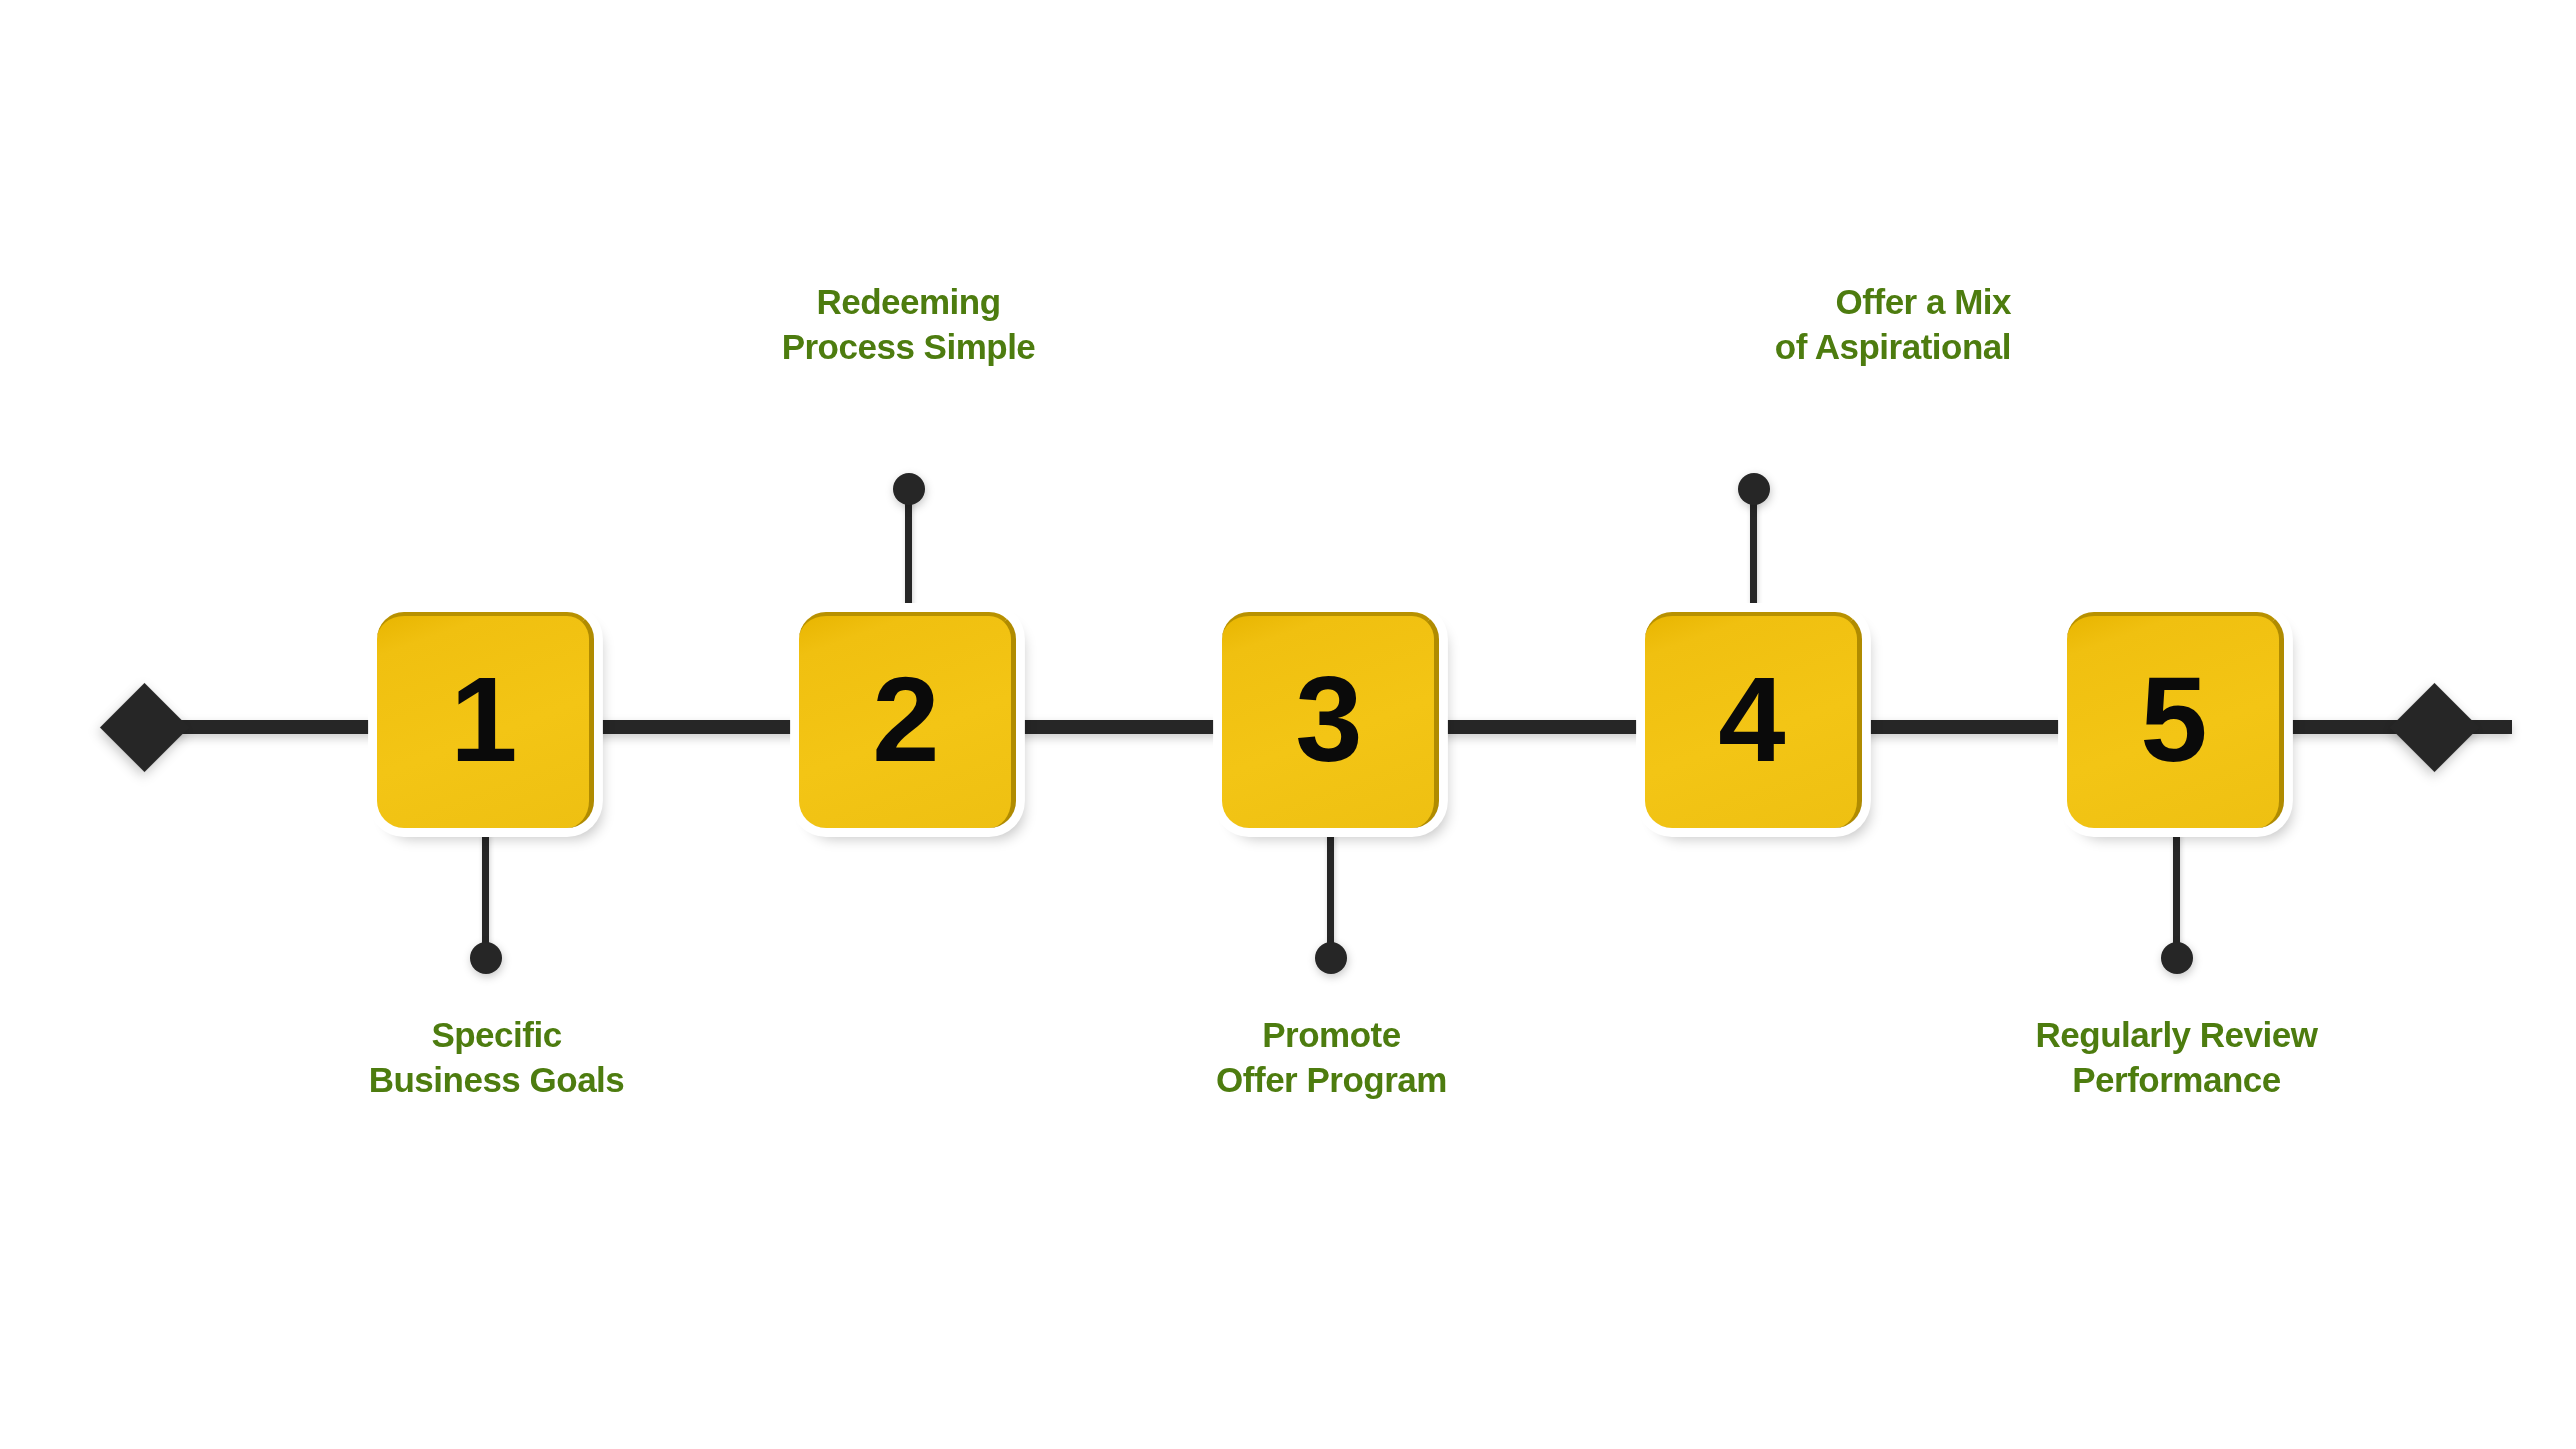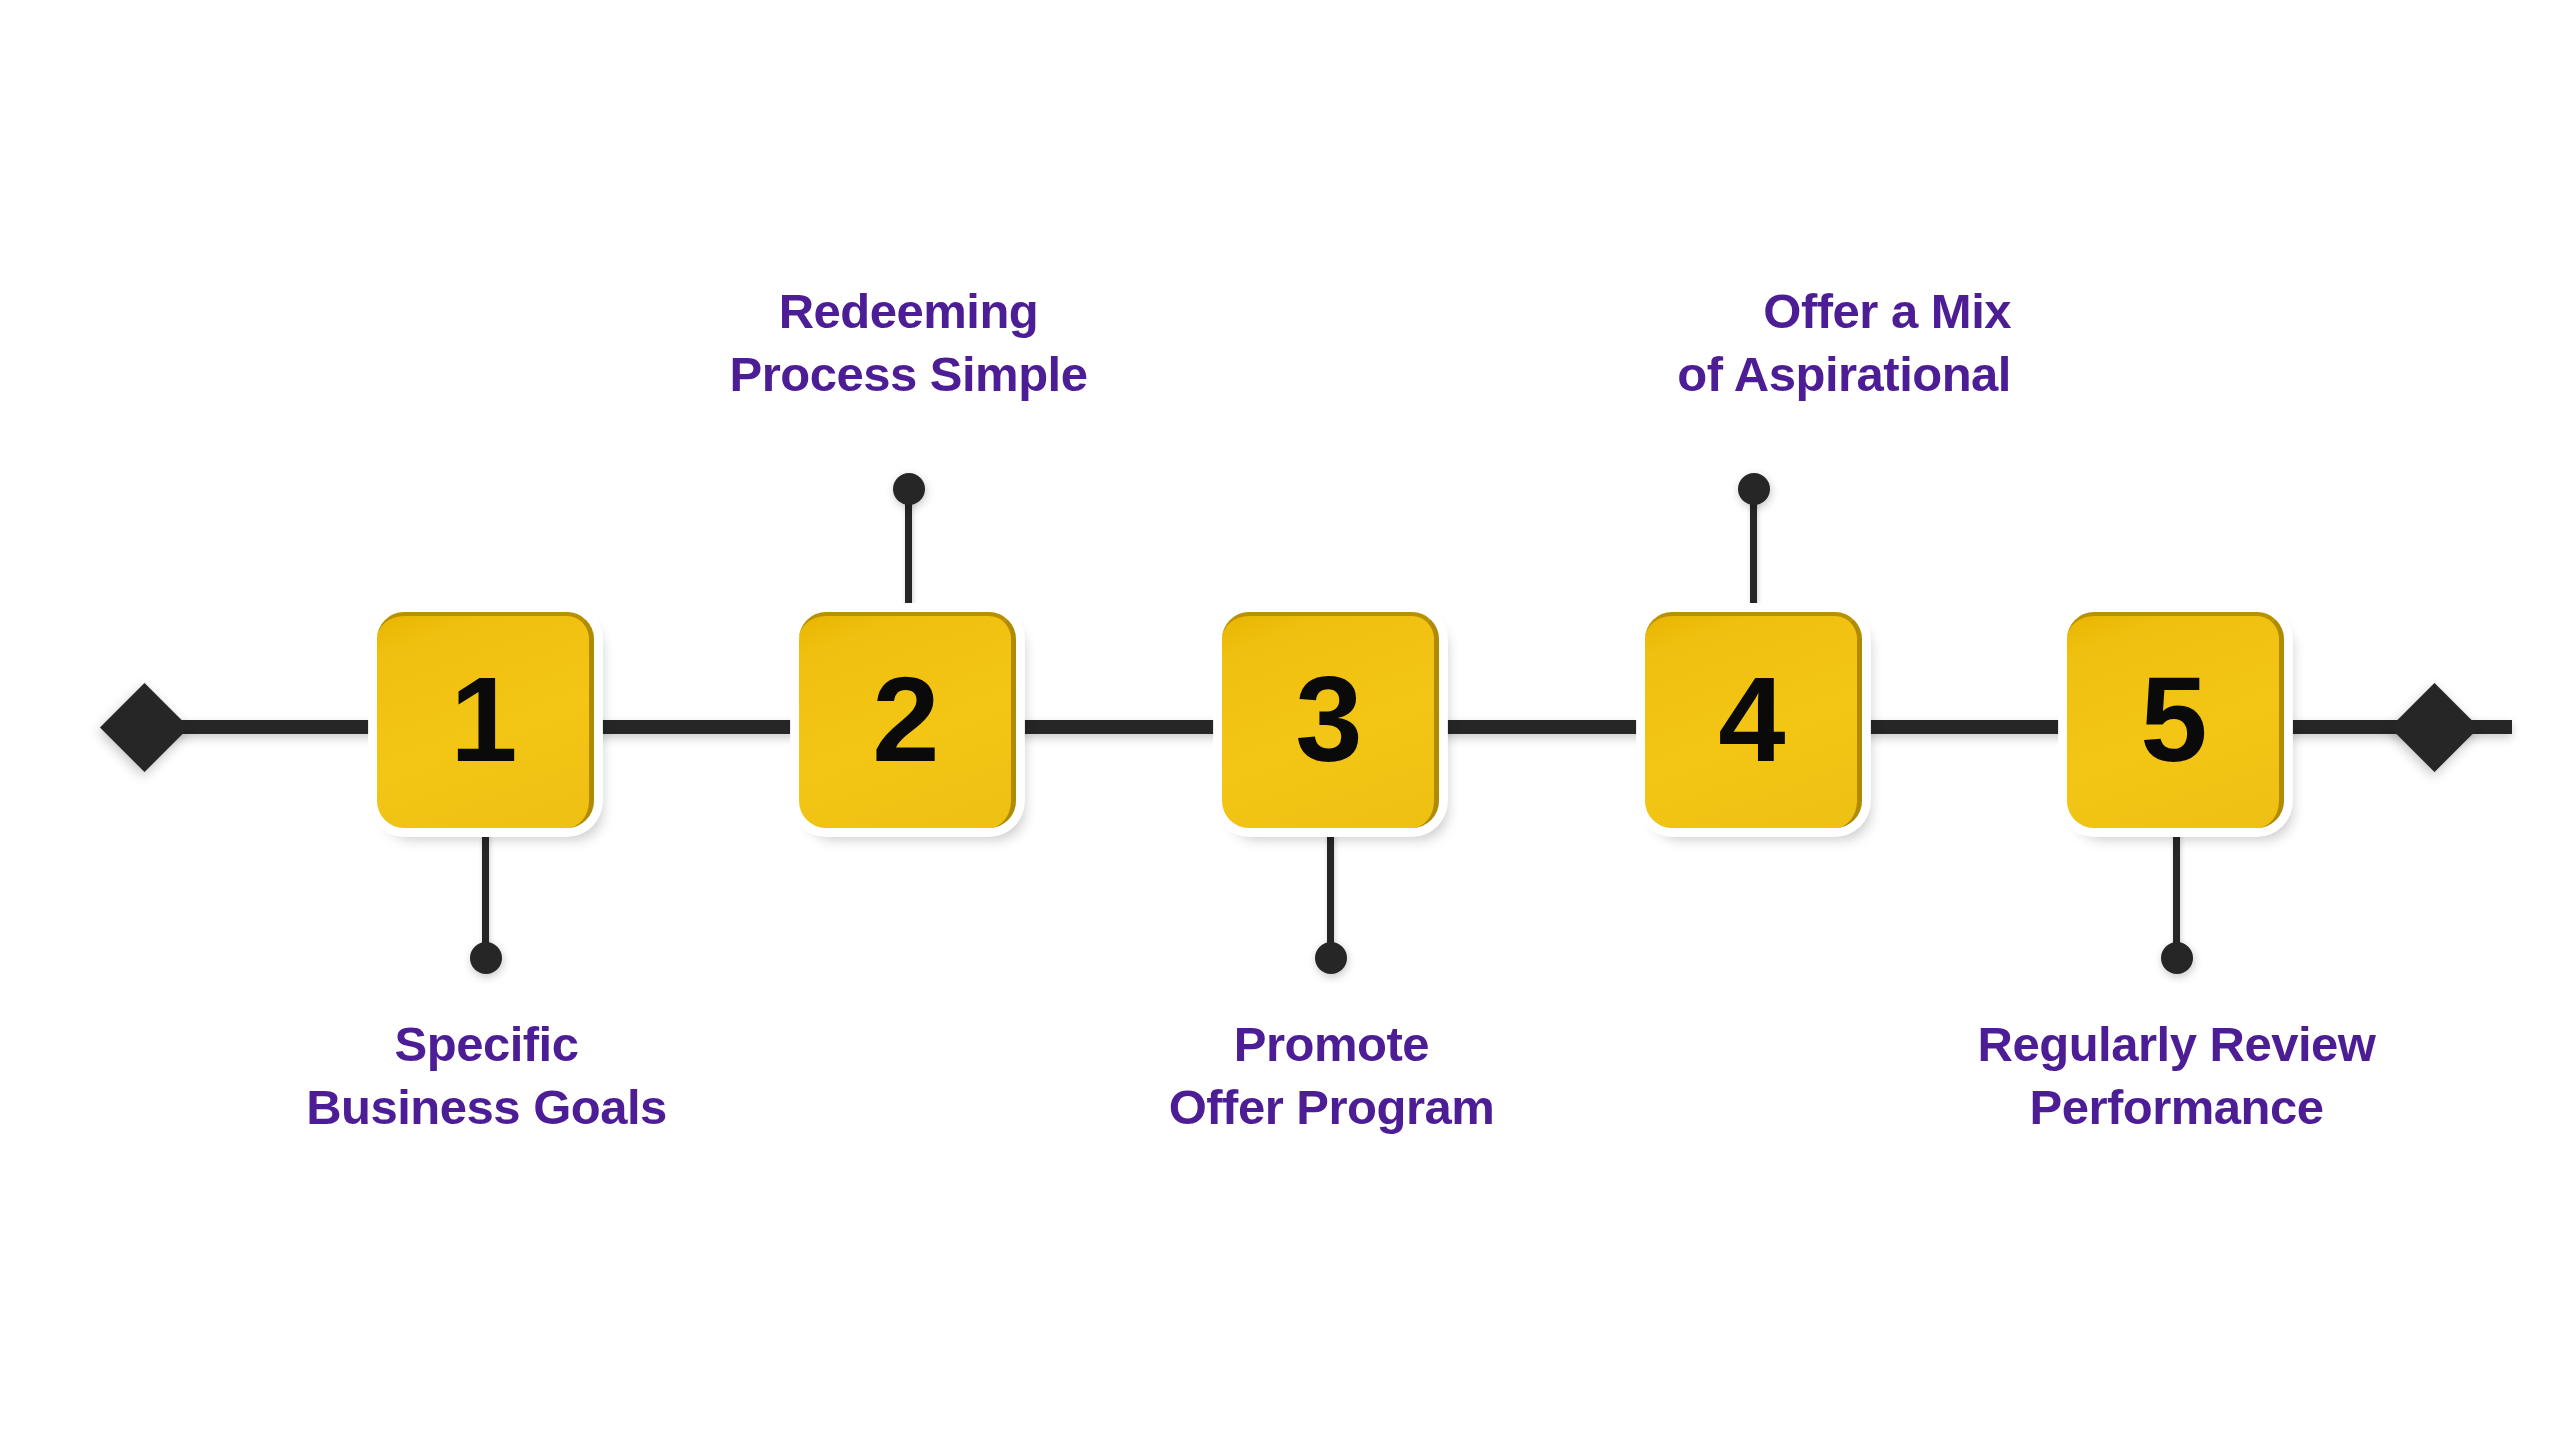--- a/index.html
+++ b/index.html
@@ -92,24 +92,24 @@
     filter: drop-shadow(1.6px 3.2px 4px rgba(0,0,0,0.22));
   }
   .dot.up   { top: 473px; }
   .dot.down { top: 942px; }
 
   
   .label {
     position: absolute;
     width: 515px;
     text-align: center;
-    font-size: 49px;
+    font-size: 35px;
     font-weight: 700;
     line-height: 1.28;
-    color: #4c1d95;
+    color: #4d7c0f;
     letter-spacing: -0.5px;
     font-family: "Liberation Sans", sans-serif;
     white-space: pre-line;
   }
   .label.up   { top: 280px; }
   .label.down { top: 1013px; }
 </style>
 </head>
 <body>
 
@@ -123,21 +123,21 @@
   <div class="axis-line" style="left:2270px; width:242px;"></div>
 
   <div class="axis-diamond" style="left:113px;"></div>
   <div class="axis-diamond" style="left:2403px;"></div>
 
   <div class="card" style="left:377px;">
     <span class="card-number">1</span>
   </div>
   <div class="stem down" style="left:482px;"></div>
   <div class="dot down" style="left:470px;"></div>
-  <div class="label down" style="left:229px;">Specific
+  <div class="label down" style="left:239px;">Specific
 Business Goals</div>
 
   <div class="card" style="left:799px;">
     <span class="card-number">2</span>
   </div>
   <div class="stem up" style="left:905px;"></div>
   <div class="dot up" style="left:893px;"></div>
   <div class="label up" style="left:651px;">Redeeming
 Process Simple</div>
 

